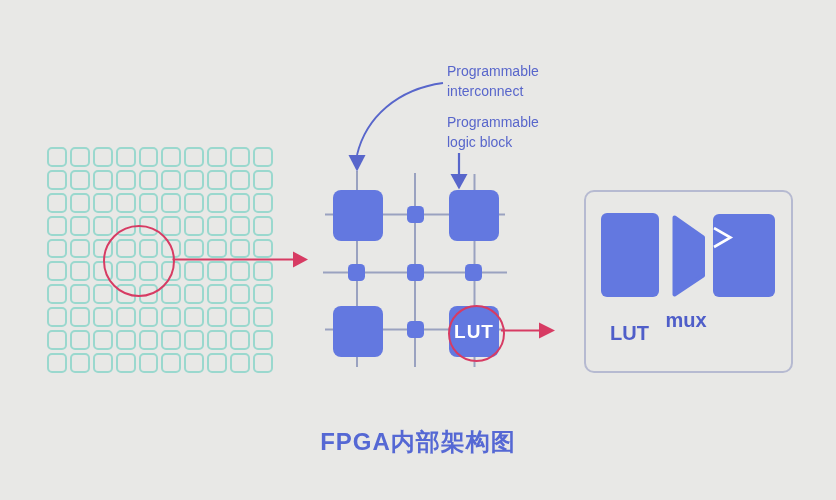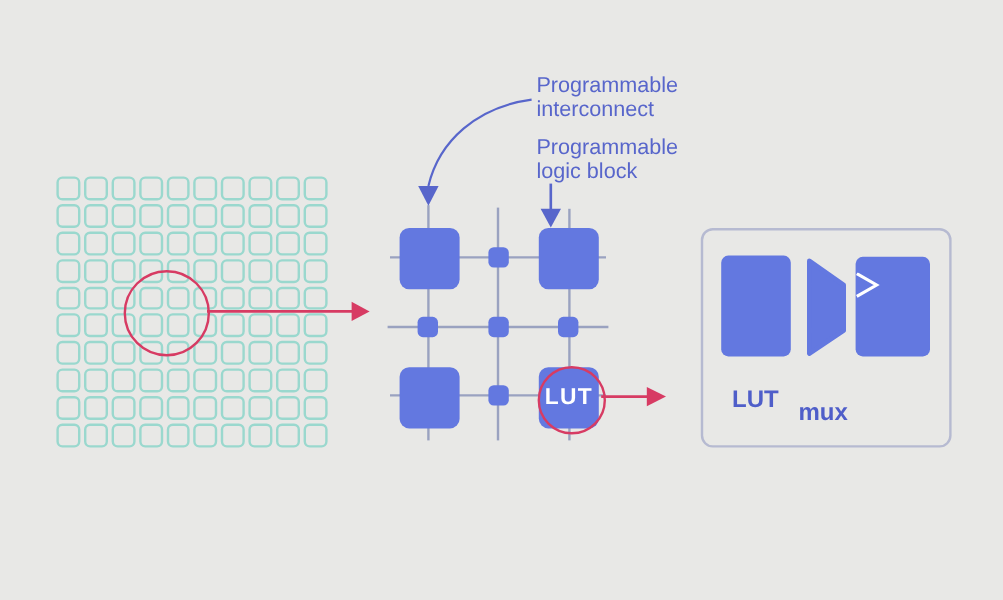--- a/index.html
+++ b/index.html
@@ -45,37 +45,37 @@
   .sw4{left:465px;top:264px;}
   .sw5{left:406.5px;top:321px;}
 
   .lut-circle{
     left:447.5px;top:304.5px;width:53px;height:53px;border-radius:50%;
     border:2.5px solid #d73b63;z-index:4;
   }
 
   
   .lbl{
-    color:#5866cb;font-size:18px;line-height:19.5px;white-space:pre-line;z-index:5;
+    color:#5866cb;font-size:14px;line-height:19.5px;white-space:pre-line;z-index:5;
   }
   .lbl-interconnect{left:447px;top:62px;}
   .lbl-logic{left:447px;top:113px;}
 
   
   .panel{
     left:584px;top:190px;width:205px;height:179px;
     border:2px solid #b6bad1;border-radius:10px;z-index:1;
   }
   .lut-shape{left:600.5px;top:213px;width:58px;height:84px;background:#6378e0;border-radius:6px;z-index:3;}
   .ff-shape{left:712.5px;top:213.5px;width:62px;height:83.5px;background:#6378e0;border-radius:6px;z-index:3;}
   .ff-chevron{position:absolute;left:0px;top:13.5px;}
 
   .panel-lbl{color:#4f5ec9;font-size:20px;font-weight:700;z-index:5;text-align:center;}
   .plbl-lut{left:600.5px;top:322px;width:58px;}
-  .plbl-mux{left:663px;top:333px;width:46px;}
+  .plbl-mux{left:663px;top:309px;width:46px;}
   .plbl-ff{left:713px;top:309px;width:62px;line-height:23.5px;white-space:pre-line;}
 
   
   .title{
     left:0;top:426px;width:836px;text-align:center;
     color:#5568d4;font-size:24px;font-weight:700;letter-spacing:1px;z-index:5;
   }
 </style>
 </head>
 <body>
@@ -245,13 +245,14 @@
   <div class="abs lut-shape"></div>
   <div class="abs ff-shape">
     <svg class="ff-chevron" width="21" height="22" viewBox="0 0 21 22">
       <polyline points="1,1 17.5,10.5 1,20" fill="none" stroke="#ffffff" stroke-width="2.6"></polyline>
     </svg>
   </div>
 
   <div class="abs panel-lbl plbl-lut">LUT</div>
   <div class="abs panel-lbl plbl-mux">mux</div>
 
+  <div class="abs title">FPGA内部架构图</div>
 </div>
 
 </body></html>

